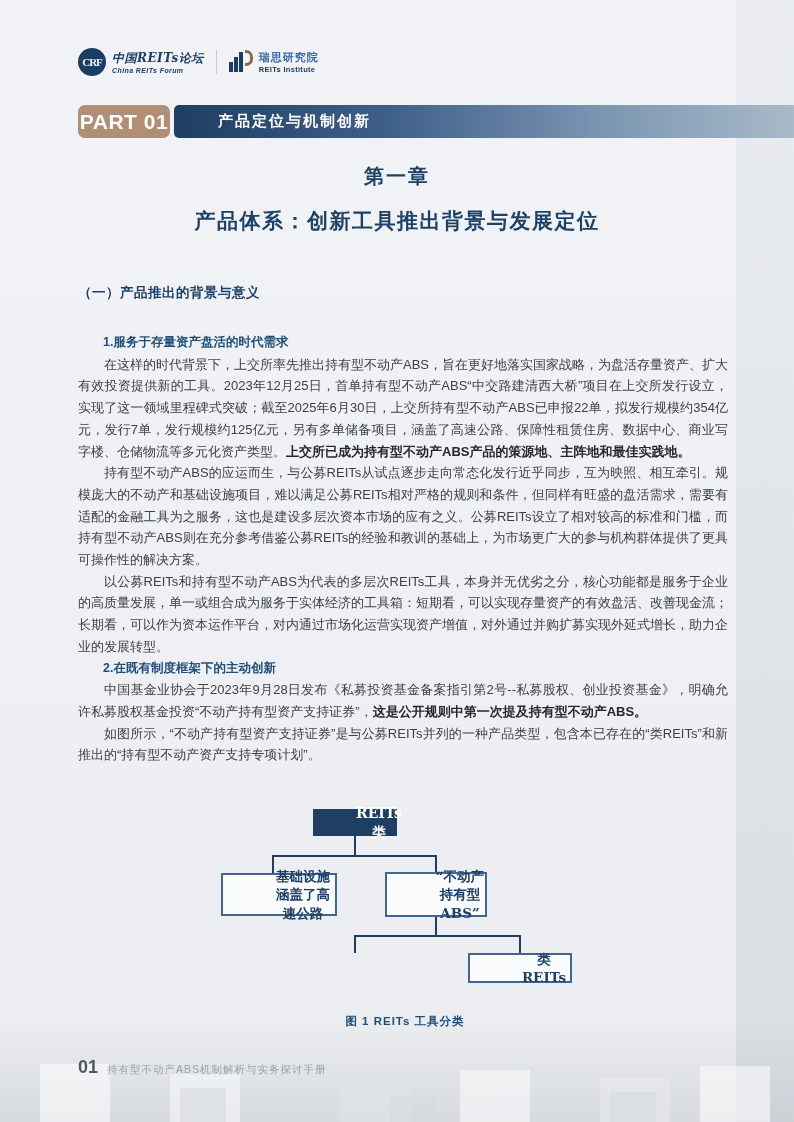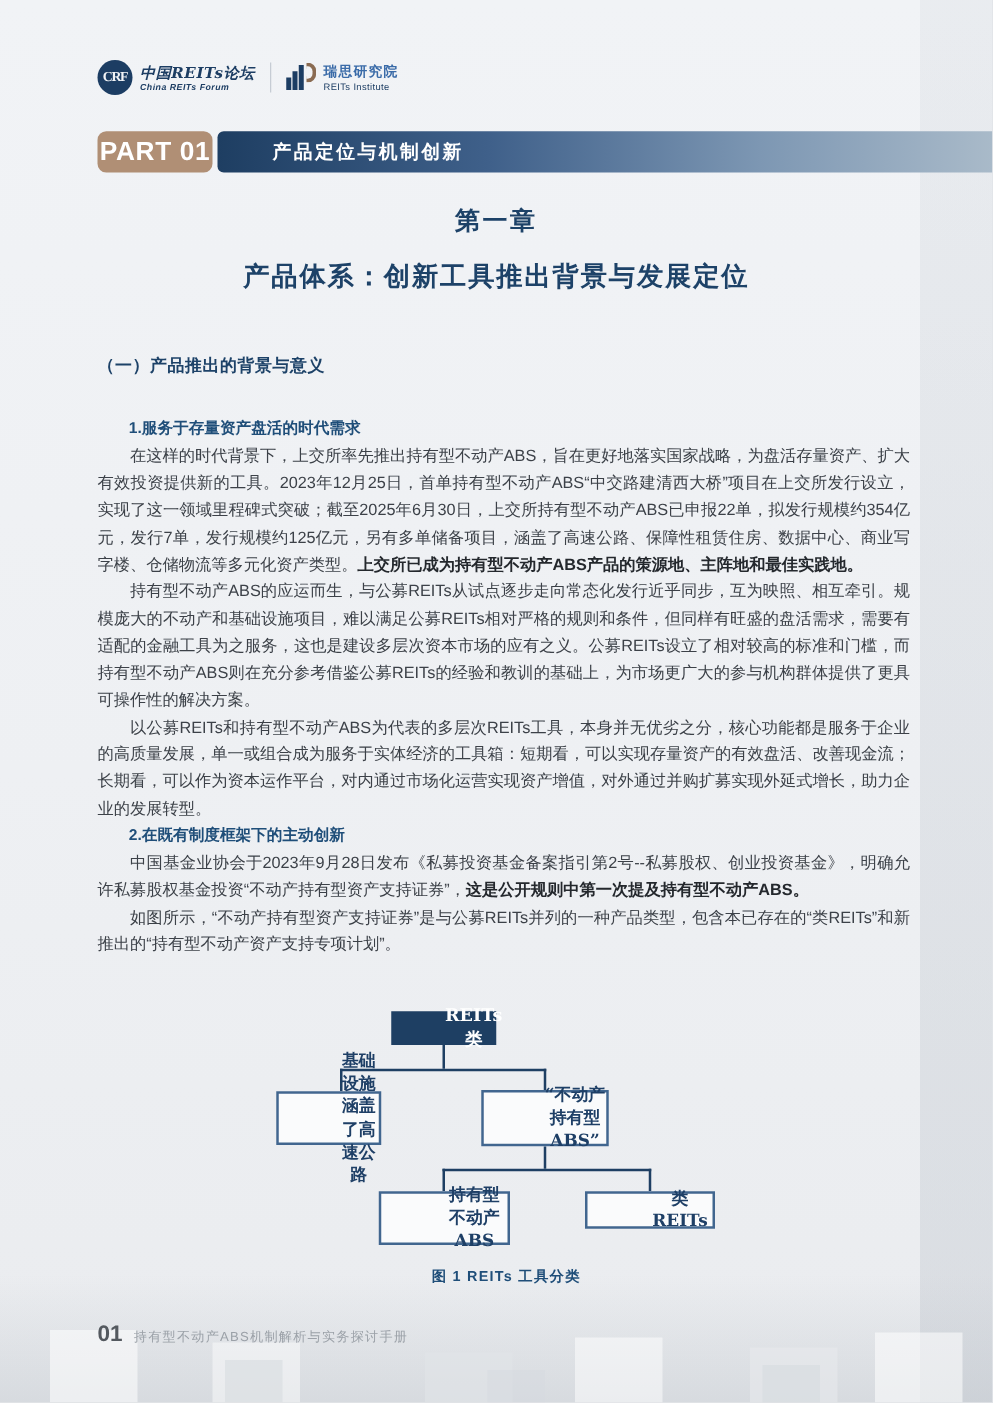--- a/index.html
+++ b/index.html
@@ -36,21 +36,21 @@
     font-family:"DejaVu Serif",serif; font-style:italic; }
   .logo1 .txt .en { font-size:7px; font-weight:bold; font-style:italic; color:#1c3d63; letter-spacing:.4px; }
   .hdr .vsep { width:1px; height:24px; background:#c6ccd4; }
   .logo2 { display:flex; align-items:center; gap:6px; }
   .bld { position:relative; width:24px; height:24px; }
   .bld i { position:absolute; bottom:2px; background:#1c3d63; width:4px; display:block; }
   .bld i.s1 { left:0; height:10px; } .bld i.s2 { left:5px; height:15px; } .bld i.s3 { left:10px; height:20px; }
   .bld em { position:absolute; right:0; top:0; width:8px; height:16px;
     border:3px solid #8a6b52; border-left:none; border-radius:0 7px 7px 0; }
   .logo2 .txt .cn { font-size:11px; font-weight:bold; color:#3a6ba8; letter-spacing:1px; }
-  .logo2 .txt .en { font-size:7.5px; font-weight:normal; color:#1c3d63; letter-spacing:.3px; }
+  .logo2 .txt .en { font-size:7.5px; font-weight:bold; color:#1c3d63; letter-spacing:.3px; }
 
   
   .band { position:absolute; top:105px; left:78px; right:0; height:33px; display:flex; }
   .part { width:92px; height:33px; background:#b08f75; border-radius:7px;
     color:#fff; font-weight:bold; font-size:21px; letter-spacing:.5px;
     display:flex; align-items:center; justify-content:center; }
   .band-title { margin-left:4px; flex:1; height:33px; border-radius:5px 0 0 5px;
     background:linear-gradient(90deg,#1e3e62 0%, #3f608a 35%, #7d97b3 70%, #a9bac9 100%);
     color:#fff; font-weight:bold; font-size:15px; letter-spacing:2px;
     display:flex; align-items:center; padding-left:44px; }
@@ -142,31 +142,27 @@
     <span class="dline" style="left:133px;top:31px;width:2px;height:19px;"></span>
     <span class="dline" style="left:51px;top:50px;width:165px;height:2px;"></span>
     <span class="dline" style="left:51px;top:50px;width:2px;height:18px;"></span>
     <span class="dline" style="left:214px;top:50px;width:2px;height:17px;"></span>
     <span class="dline" style="left:214px;top:112px;width:2px;height:18px;"></span>
     <span class="dline" style="left:133px;top:130px;width:167px;height:2px;"></span>
     <span class="dline" style="left:133px;top:130px;width:2px;height:18px;"></span>
     <span class="dline" style="left:298px;top:130px;width:2px;height:18px;"></span>
 
     <div class="dnode root" style="left:92px;top:4px;width:84px;height:27px;">REITs 类</div>
-    <div class="dnode" style="left:0;top:68px;width:84px;height:43px;">
+    <div class="dnode" style="left:0;top:68px;width:116px;height:43px;">
       <span>基础设施</span>
       <span>涵盖了高速公路</span>
     </div>
     <div class="dnode" style="left:164px;top:67px;width:102px;height:45px;">
       <span>“不动产</span>
       <span>持有型ABS”</span>
-    </div>
-    <div class="dnode" style="left:82px;top:148px;width:105px;height:43px;">
-      <span>持有型</span>
-      <span>不动产ABS</span>
     </div>
     <div class="dnode" style="left:247px;top:148px;width:104px;height:30px;">类REITs</div>
   </div>
   <div class="fig-caption">图 1 REITs 工具分类</div>
 
   <div class="footer">
     <span class="pg">01</span>
     <span class="bk">持有型不动产ABS机制解析与实务探讨手册</span>
   </div>
 </div>

